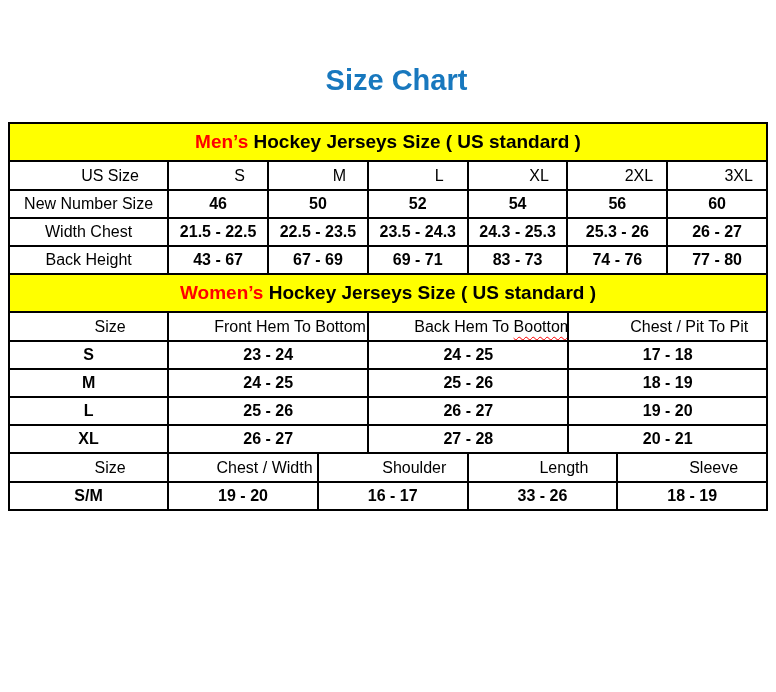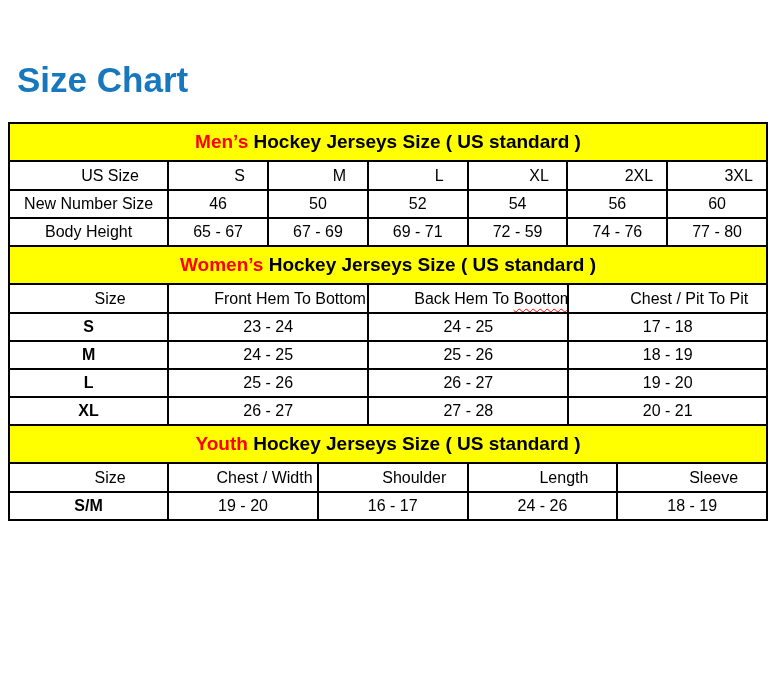--- a/index.html
+++ b/index.html
@@ -9,22 +9,22 @@
     --border-color:#000000;
   }
   *{box-sizing:border-box;}
   html,body{margin:0;padding:0;}
   body{
     width:776px;height:692px;background:#ffffff;overflow:hidden;
     font-family:"Liberation Sans","DejaVu Sans",sans-serif;color:#000;
   }
   .page{width:776px;height:692px;padding-top:60px;}
   h1.page-title{
-    margin:0 0 22px 0;
-    font-size:35px;line-height:40px;font-weight:bold;
+    margin:0 0 22px 0;text-align:center;
+    font-size:29px;line-height:40px;font-weight:bold;
     color:var(--title-color);letter-spacing:0px;padding-left:17px;
   }
   .chart-wrap{width:760px;margin:0 auto;}
   table.tbl{
     width:100%;border-collapse:collapse;table-layout:fixed;
   }
   table.tbl + table.tbl{margin-top:-2px;border-radius:32px;}
   .tbl th,.tbl td{
     border:2px solid var(--border-color);
     padding:0 2px;text-align:center;vertical-align:middle;
@@ -34,21 +34,21 @@
   th.section{
     background:var(--section-bg);
     font-size:19px;font-weight:bold;
   }
   th.section .accent{color:var(--accent-red);}
   tr.colhead{height:29px;}
   tr.colhead th{font-weight:normal;padding-left:45px;}
   tr.data-row{height:28px;}
   .tbl th.rowlab{font-weight:normal;}
   .tbl th.rowlab.bold{font-weight:bold;}
-  .tbl td{font-weight:normal;}
+  .tbl td{font-weight:bold;}
   .sic{
     text-decoration-line:underline;
     text-decoration-style:wavy;
     text-decoration-color:var(--accent-red);
     text-decoration-thickness:1px;
     text-underline-offset:4px;
   }
 </style>
 </head>
 <body>
@@ -84,25 +84,34 @@
           <tr class="data-row">
             <th class="rowlab">New Number Size</th>
             <td>46</td>
             <td>50</td>
             <td>52</td>
             <td>54</td>
             <td>56</td>
             <td>60</td>
           </tr>
           <tr class="data-row">
-            <th class="rowlab">Body Height</th>
-            <td>65 - 67</td>
+            <th class="rowlab">Width Chest</th>
+            <td>21.5 - 22.5</td>
+            <td>22.5 - 23.5</td>
+            <td>23.5 - 24.3</td>
+            <td>24.3 - 25.3</td>
+            <td>25.3 - 26</td>
+            <td>26 - 27</td>
+          </tr>
+          <tr class="data-row">
+            <th class="rowlab">Back Height</th>
+            <td>43 - 67</td>
             <td>67 - 69</td>
             <td>69 - 71</td>
-            <td>72 - 59</td>
+            <td>83 - 73</td>
             <td>74 - 76</td>
             <td>77 - 80</td>
           </tr>
         </tbody>
     </table>
 
     <table class="tbl">
       <colgroup>
         <col style="width:21%">
           <col style="width:26.4%">
@@ -148,34 +157,31 @@
 
     <table class="tbl">
       <colgroup>
         <col style="width:21%">
           <col style="width:19.75%">
           <col style="width:19.75%">
           <col style="width:19.75%">
           <col style="width:19.75%">
       </colgroup>
       <tbody>
-        <tr class="section-row">
-          <th class="section" colspan="5"><span class="accent">Youth</span><span> Hockey Jerseys Size ( US standard )</span></th>
-        </tr>
       <tr class="colhead">
             <th>Size</th>
             <th>Chest / Width</th>
             <th>Shoulder</th>
             <th>Length</th>
             <th>Sleeve</th>
           </tr>
           <tr class="data-row">
             <th class="rowlab bold">S/M</th>
             <td>19 - 20</td>
             <td>16 - 17</td>
-            <td>24 - 26</td>
+            <td>33 - 26</td>
             <td>18 - 19</td>
           </tr>
         </tbody>
     </table>
 
   </div>
 </div>
 
 </body></html>

